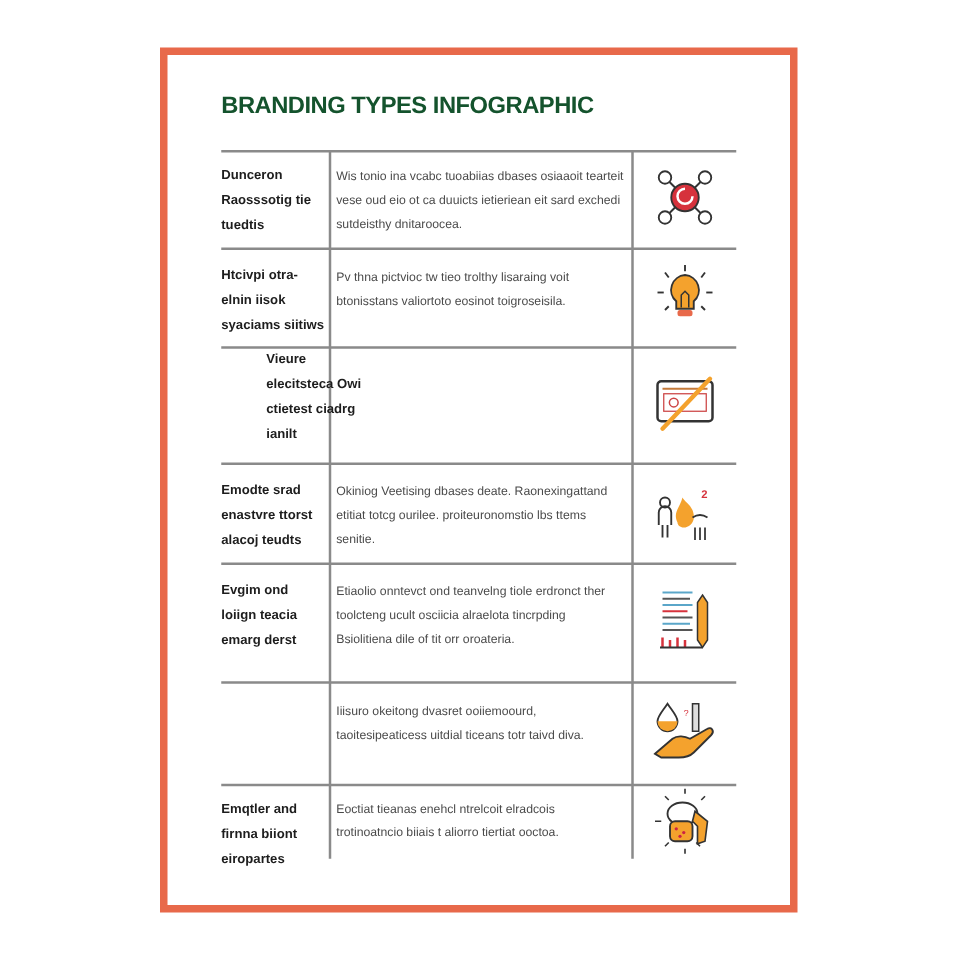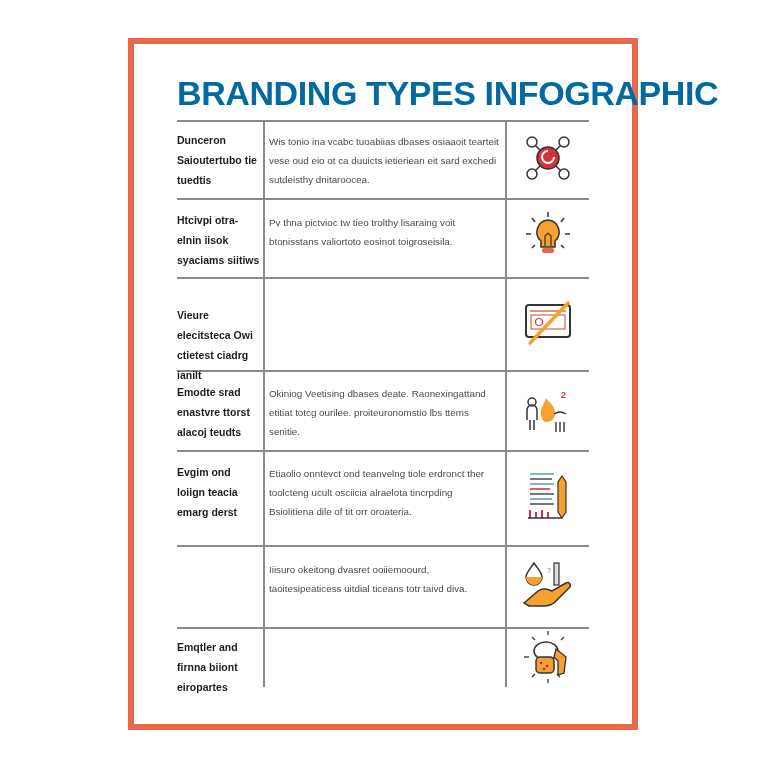--- a/index.html
+++ b/index.html
@@ -4,21 +4,21 @@
   <style>
     html, body { margin: 0; padding: 0; background: #ffffff; }
     body { width: 768px; height: 768px; position: relative; overflow: hidden; font-family: "Liberation Sans", sans-serif; }
     .frame {
       position: absolute; left: 128px; top: 38px; width: 498px; height: 680px;
       border: 6px solid #e8694a; background: #ffffff;
     }
     .title {
       position: absolute; left: 177px; top: 74px; width: 420px;
       font-family: "Liberation Sans", sans-serif; font-weight: bold;
-      font-size: 34px; letter-spacing: -0.4px; color: #0369a1; white-space: nowrap;
+      font-size: 19px; letter-spacing: -0.4px; color: #14532d; white-space: nowrap;
     }
     .hline { position: absolute; left: 177px; width: 412px; height: 1.5px; background: #8a8a8a; }
     .vline { position: absolute; width: 1.5px; background: #8a8a8a; }
     .row { position: absolute; left: 177px; width: 412px; }
     .name {
       position: absolute; left: 0; width: 84px;
       font-size: 10.5px; font-weight: bold; line-height: 20px; color: #1d1d1d;
     }
     .desc {
       position: absolute; left: 92px; width: 230px;
@@ -42,21 +42,21 @@
 <div class="hline" style="top:277px;"></div>
 <div class="hline" style="top:370px;"></div>
 <div class="hline" style="top:450px;"></div>
 <div class="hline" style="top:545px;"></div>
 <div class="hline" style="top:627px;"></div>
 
 <div class="vline" style="left:263px; top:120px; height:567px;"></div>
 <div class="vline" style="left:505px; top:120px; height:567px;"></div>
 
 <div class="row" style="top:120px; height:78px;">
-  <div class="name" style="top:10px;">Dunceron Saioutertubo tie tuedtis</div>
+  <div class="name" style="top:10px;">Dunceron Raosssotig tie tuedtis</div>
   <div class="desc" style="top:12px;">Wis tonio ina vcabc tuoabiias dbases osiaaoit tearteit vese oud eio ot ca duuicts ietieriean eit sard exchedi sutdeisthy dnitaroocea.</div>
   <div class="icon" style="top:8px;">
     <svg viewBox="0 0 56 56">
       <line x1="14" y1="14" x2="28" y2="28" stroke="#333" stroke-width="1.5"></line>
       <line x1="42" y1="14" x2="28" y2="28" stroke="#333" stroke-width="1.5"></line>
       <line x1="14" y1="42" x2="28" y2="28" stroke="#333" stroke-width="1.5"></line>
       <line x1="42" y1="42" x2="28" y2="28" stroke="#333" stroke-width="1.5"></line>
       <circle cx="12" cy="12" r="5" fill="#fff" stroke="#333" stroke-width="1.5"></circle>
       <circle cx="44" cy="12" r="5" fill="#fff" stroke="#333" stroke-width="1.5"></circle>
       <circle cx="12" cy="44" r="5" fill="#fff" stroke="#333" stroke-width="1.5"></circle>
@@ -82,21 +82,21 @@
         <line x1="44" y1="40" x2="41" y2="37"></line>
       </g>
       <path d="M28 12 a12 12 0 0 1 7 21 v6 h-14 v-6 a12 12 0 0 1 7 -21z" fill="#f4a22d" stroke="#333" stroke-width="1.5"></path>
       <path d="M25 38 v-10 l3 -3 l3 3 v10" fill="none" stroke="#333" stroke-width="1.2"></path>
       <rect x="22" y="40" width="12" height="5" rx="2" fill="#e8694a"></rect>
     </svg>
   </div>
 </div>
 
 <div class="row" style="top:277px; height:93px;">
-  <div class="name" style="top:28px;">Vieure elecitsteca Owi ctietest ciadrg ianilt</div>
+  <div class="name" style="top:0;margin-left:36px;">Vieure elecitsteca Owi ctietest ciadrg ianilt</div>
   <div class="icon" style="top:16px;">
     <svg viewBox="0 0 56 56">
       <rect x="6" y="10" width="44" height="32" rx="3" fill="#fff" stroke="#333" stroke-width="2"></rect>
       <line x1="10" y1="16" x2="46" y2="16" stroke="#c47a3a" stroke-width="1.5"></line>
       <rect x="11" y="20" width="34" height="14" fill="none" stroke="#c44" stroke-width="1"></rect>
       <circle cx="19" cy="27" r="3.5" fill="none" stroke="#c44" stroke-width="1.2"></circle>
       <line x1="10" y1="48" x2="48" y2="8" stroke="#f4a22d" stroke-width="3.5" stroke-linecap="round"></line>
     </svg>
   </div>
 </div>
@@ -144,20 +144,21 @@
       <path d="M6 18 a8 8 0 0 0 16 0z" fill="#f4a22d"></path>
       <rect x="34" y="4" width="5" height="22" fill="#ddd" stroke="#333" stroke-width="1.2"></rect>
       <text x="27" y="14" font-size="7" fill="#d6323c" font-family="Liberation Sans, sans-serif">?</text>
       <path d="M4 44 l14 -12 c4 -3 10 -2 14 0 l14 -8 c3 -2 6 2 3 5 l-14 14 c-3 3 -8 4 -12 4 h-14 z" fill="#f4a22d" stroke="#333" stroke-width="1.5"></path>
     </svg>
   </div>
 </div>
 
 <div class="row" style="top:627px; height:60px;">
   <div class="name" style="top:10px;">Emqtler and firnna biiont eiropartes</div>
+  <div class="desc" style="top:11px;">Eoctiat tieanas enehcl ntrelcoit elradcois trotinoatncio biiais t aliorro tiertiat ooctoa.</div>
   <div class="icon" style="top:0px;">
     <svg viewBox="0 0 56 56">
       <g stroke="#333" stroke-width="1.3">
         <line x1="28" y1="2" x2="28" y2="6"></line>
         <line x1="12" y1="8" x2="15" y2="11"></line>
         <line x1="44" y1="8" x2="41" y2="11"></line>
         <line x1="4" y1="28" x2="9" y2="28"></line>
         <line x1="12" y1="48" x2="15" y2="45"></line>
         <line x1="40" y1="48" x2="37" y2="45"></line>
         <line x1="28" y1="50" x2="28" y2="54"></line>

